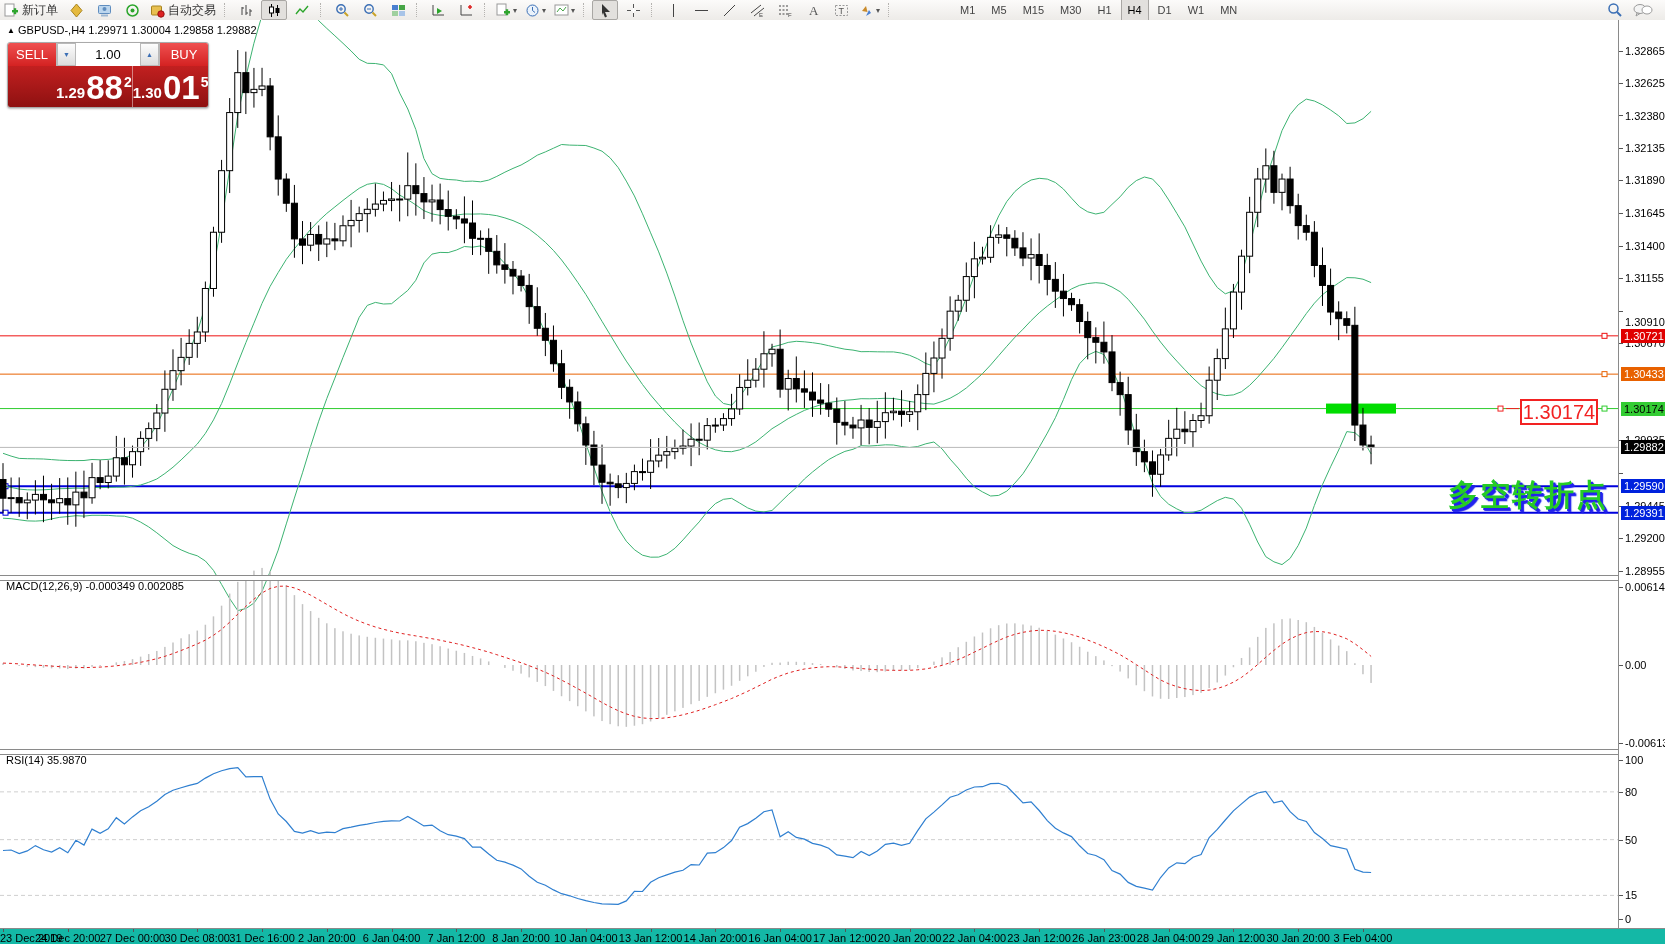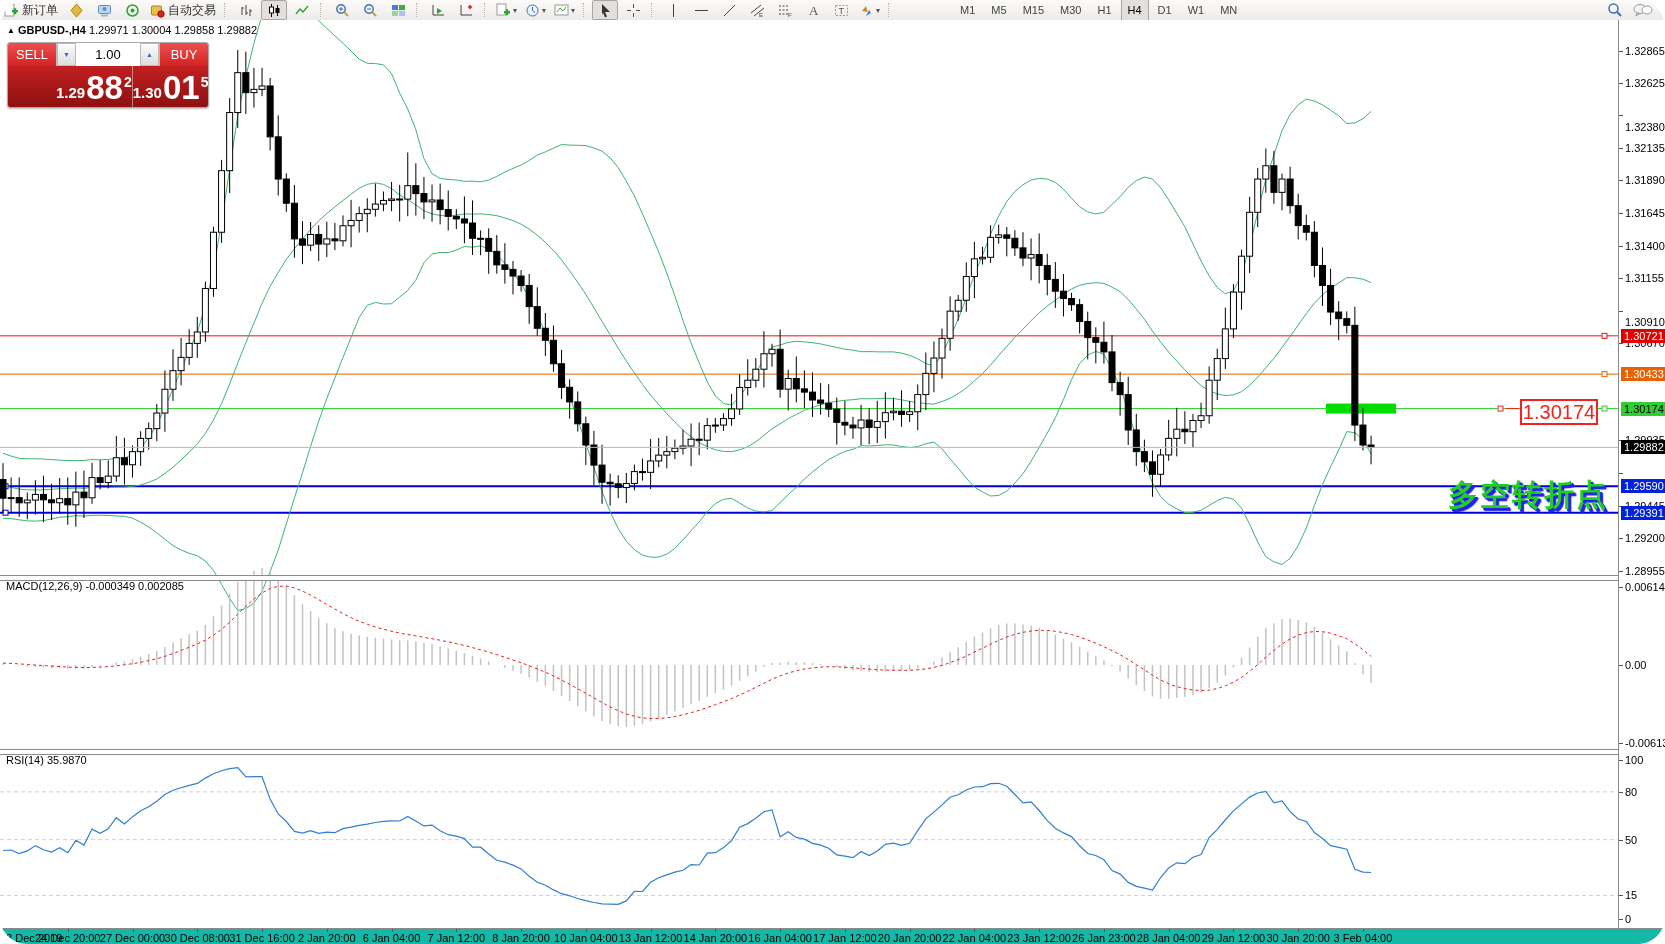--- a/index.html
+++ b/index.html
@@ -1,16 +1,16 @@
 <!DOCTYPE html>
 <html><head>
 <meta charset="utf-8">
 <style>
   html,body{margin:0;padding:0;background:#fff;font-family:"Liberation Sans",sans-serif;-webkit-user-select:none;user-select:none;}
-  #app{position:relative;width:1665px;height:944px;overflow:hidden;background:#fff;border-radius:27px;}
+  #app{position:relative;width:1665px;height:944px;overflow:hidden;background:#fff;}
   
   #toolbar{position:absolute;left:0;top:0;width:1665px;height:20px;background:linear-gradient(#fcfbfa,#edebe8);border-bottom:1px solid #d4d2cf;display:flex;align-items:center;font-size:12px;color:#333;}
   .tb-btn{display:inline-flex;align-items:center;justify-content:center;height:18px;min-width:20px;padding:0 2px;margin:0 1px;border:1px solid transparent;border-radius:2px;cursor:default;}
   .tb-btn.pressed{background:#e2e0dd;border:1px solid #a9a7a4;}
   .tb-label{margin-left:3px;white-space:nowrap;}
   .tb-grip{width:3px;height:14px;margin:0 4px;border-left:1px dotted #b5b3b0;}
   .caret{font-size:8px;color:#555;margin-left:2px;}
   .tf-btn{display:inline-block;font-size:11px;color:#444;padding:8px 6px;margin:0 1px;border:1px solid transparent;border-radius:2px;}
   .tf-btn.active{background:#e2e0dd;border:1px solid #a9a7a4;color:#000;}
   #tb-right{margin-left:auto;margin-right:8px;display:flex;align-items:center;}
@@ -21,21 +21,21 @@
   #price-axis{position:absolute;left:1618px;top:0;width:47px;height:908px;border-left:1px solid #8a8a8a;background:#fff;}
   .ax-label{position:absolute;left:6px;height:12px;line-height:12px;font-size:11px;color:#000;white-space:nowrap;}
   .ax-dash{position:absolute;left:0;width:4px;height:1px;background:#555;}
   .badge{position:absolute;left:2px;height:14px;line-height:14px;font-size:11px;padding:0 3px;white-space:nowrap;}
   .panel-sep{position:absolute;left:0;width:1665px;height:4px;background:#fff;border-top:1px solid #8a8a8a;border-bottom:1px solid #8a8a8a;}
   #time-axis{position:absolute;left:0;top:908px;width:1665px;height:16px;border-top:1px solid #8a8a8a;background:#14b8a6;}
   .t-label{position:absolute;top:3px;font-size:11px;color:#000;white-space:nowrap;transform:translateX(-50%);}
   .t-label.first{transform:none;}
   .t-tick{position:absolute;top:0;width:1px;height:3px;background:#555;}
   #chart-title{position:absolute;left:7px;top:4px;font-size:11px;color:#000;}
-  #chart-title b{font-weight:bold;}
+  #chart-title b{font-weight:normal;}
   .ind-label{position:absolute;left:6px;font-size:11px;color:#000;}
   
   #trade-panel{position:absolute;left:7px;top:22px;width:200px;height:64px;border:1px solid #aaa;border-radius:3px;background:#fff;box-shadow:0 1px 2px rgba(0,0,0,.25);overflow:hidden;}
   #tp-row1{display:flex;height:23px;}
   .tp-btn{flex:0 0 48px;display:flex;align-items:center;justify-content:center;color:#fff;font-size:13px;background:linear-gradient(#ef5050,#d42222);}
   #tp-vol{flex:1;display:flex;border-left:1px solid #bbb;border-right:1px solid #bbb;}
   .spin{width:17px;background:linear-gradient(#fdfdfd,#dcdcdc);border:1px solid #b9b9b9;color:#3b6fb5;font-size:7px;display:flex;align-items:center;justify-content:center;}
   #vol-input{flex:1;border:none;outline:none;text-align:center;font-size:13px;font-family:"Liberation Sans",sans-serif;width:50px;}
   #tp-row2{display:flex;height:41px;background:linear-gradient(#c22020,#8e1111);color:#fff;}
   .tp-price{flex:1;display:flex;align-items:flex-end;justify-content:center;padding-bottom:3px;}
@@ -820,21 +820,21 @@
     <div class="ind-label" style="top:734px;">RSI(14) 35.9870</div>
 
     <div id="price-box">1.30174</div>
     <div id="cn-note">多空转折点</div>
 
     <div id="price-axis">
         <div class="ax-label" style="top: 24.7266px;">1.32865</div>
         <div class="ax-dash" style="top: 30.7266px;"></div>
         <div class="ax-label" style="top: 56.6415px;">1.32625</div>
         <div class="ax-dash" style="top: 62.6415px;"></div>
-        <div class="ax-label" style="top: 101px;">1.32380</div>
+        <div class="ax-label" style="top: 90px;">1.32380</div>
         <div class="ax-dash" style="top: 95.2213px;"></div>
         <div class="ax-label" style="top: 121.801px;">1.32135</div>
         <div class="ax-dash" style="top: 127.801px;"></div>
         <div class="ax-label" style="top: 154.381px;">1.31890</div>
         <div class="ax-dash" style="top: 160.381px;"></div>
         <div class="ax-label" style="top: 186.961px;">1.31645</div>
         <div class="ax-dash" style="top: 192.961px;"></div>
         <div class="ax-label" style="top: 219.54px;">1.31400</div>
         <div class="ax-dash" style="top: 225.54px;"></div>
         <div class="ax-label" style="top: 252.12px;">1.31155</div>

